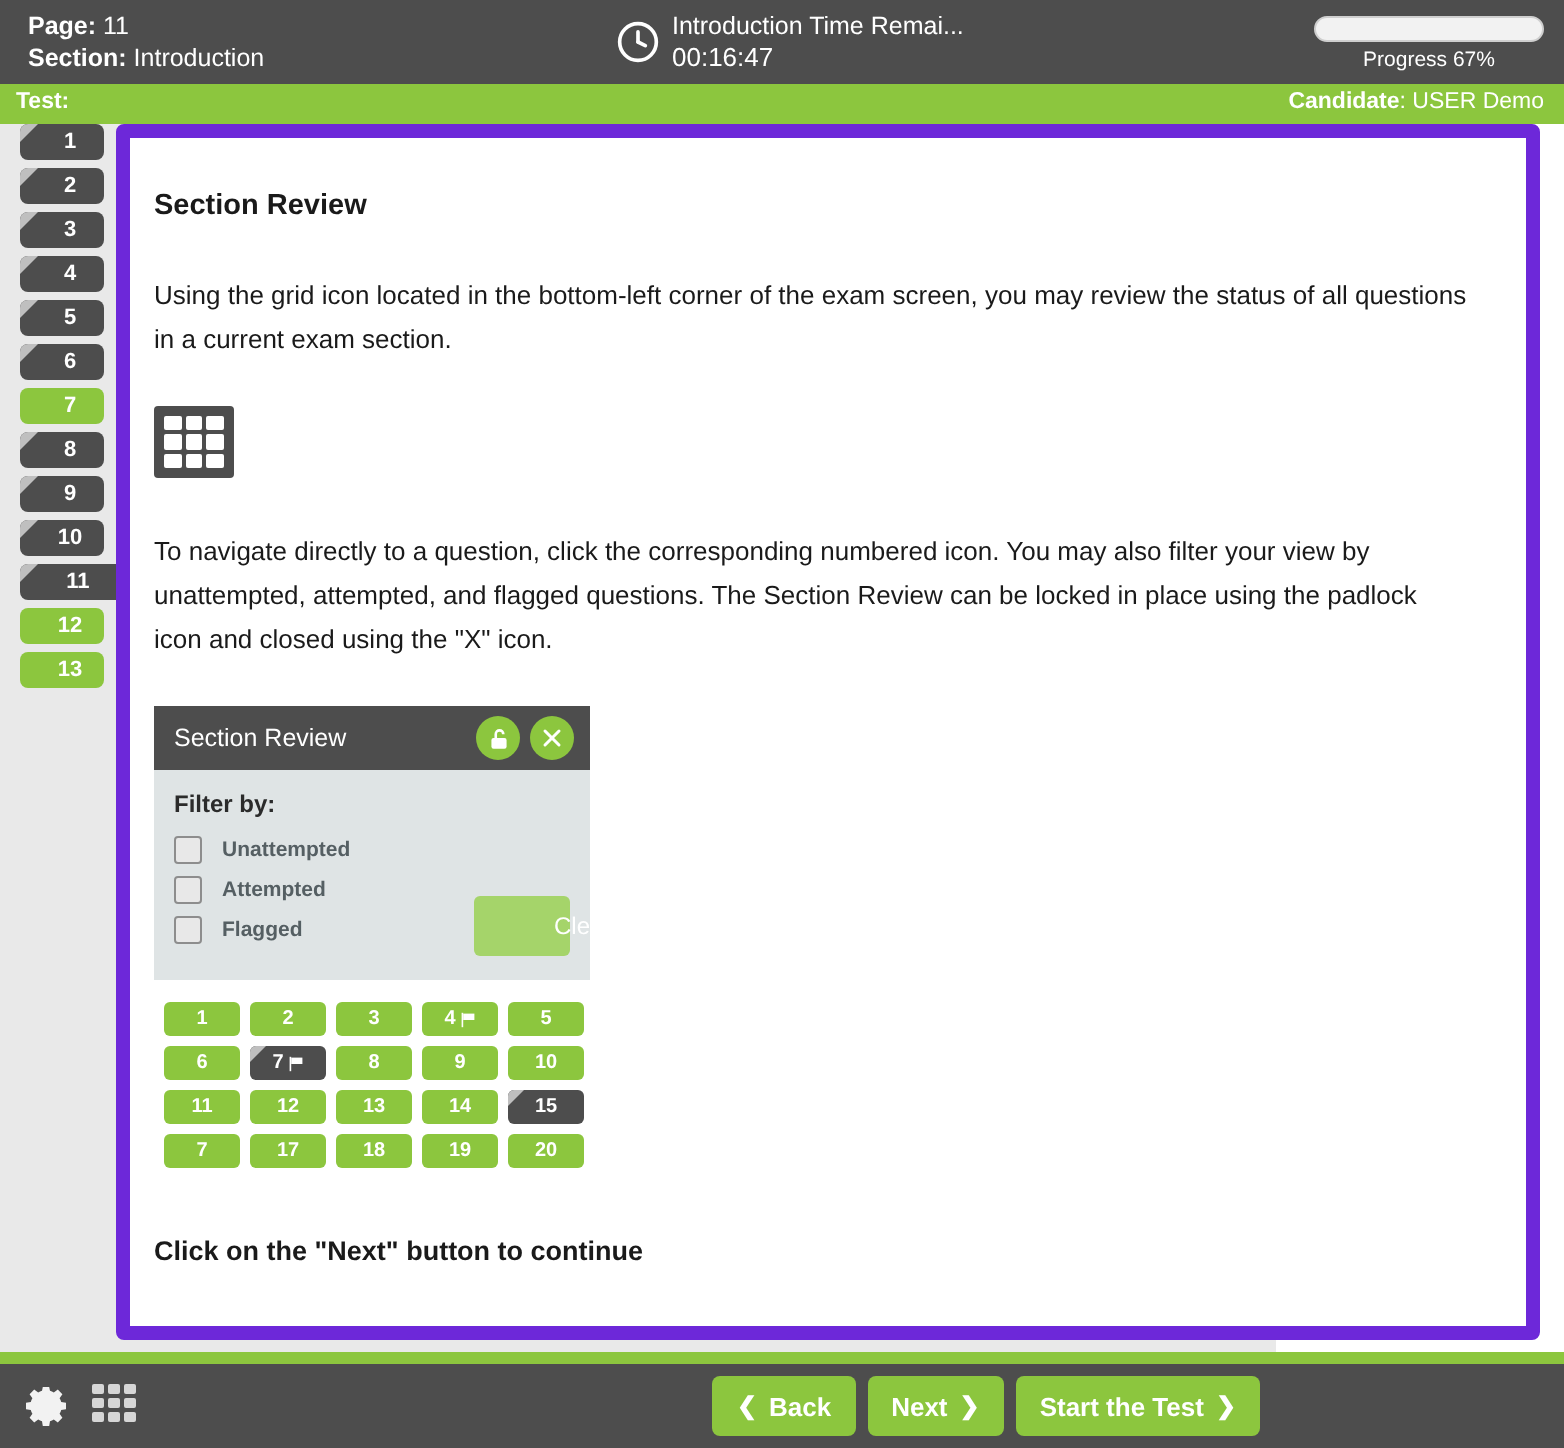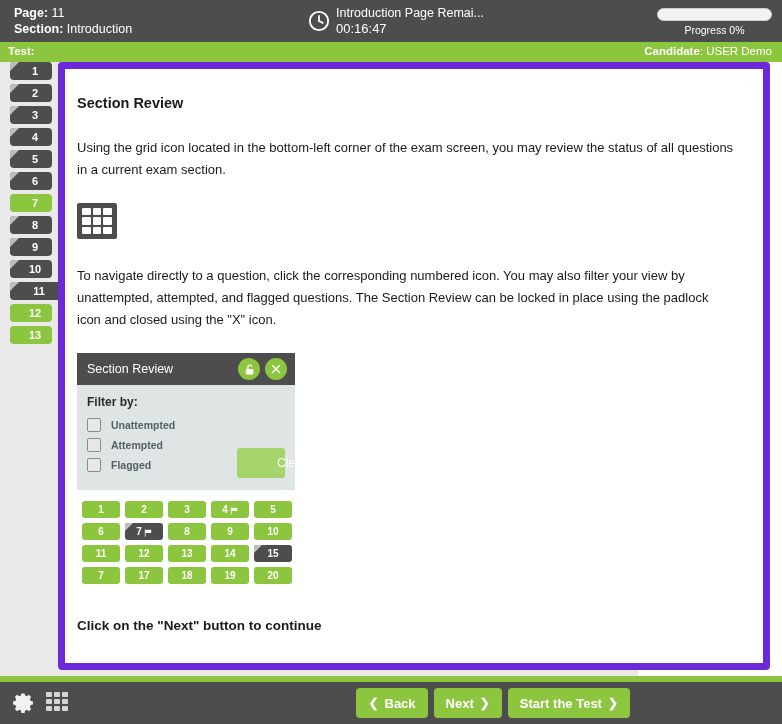--- a/index.html
+++ b/index.html
@@ -275,30 +275,30 @@
       </div>
     </div>
 
     <div class="hdr-timer">
       <svg class="clock-icon" viewBox="0 0 24 24">
         <circle cx="12" cy="12" r="10" fill="none" stroke="#ffffff" stroke-width="2"></circle>
         <line x1="12" y1="12" x2="12" y2="6.5" stroke="#ffffff" stroke-width="2" stroke-linecap="round"></line>
         <line x1="12" y1="12" x2="16" y2="14" stroke="#ffffff" stroke-width="2" stroke-linecap="round"></line>
       </svg>
       <div class="timer-text">
-        <span class="t1">Introduction Page Remai...</span>
+        <span class="t1">Introduction Time Remai...</span>
         <span class="t2">00:16:47</span>
       </div>
     </div>
 
     <div class="hdr-progress">
       <div class="progress-track">
         <div class="progress-fill" id="progress-fill" style="width: 0%;"></div>
       </div>
-      <div class="progress-label">Progress 0%</div>
+      <div class="progress-label">Progress 67%</div>
     </div>
   </div>
 
   <div class="sub-bar">
     <div class="left">
       <b>Test:</b><span></span>
     </div>
     <div class="right">
       <b>Candidate</b><span>: USER Demo</span>
     </div>

